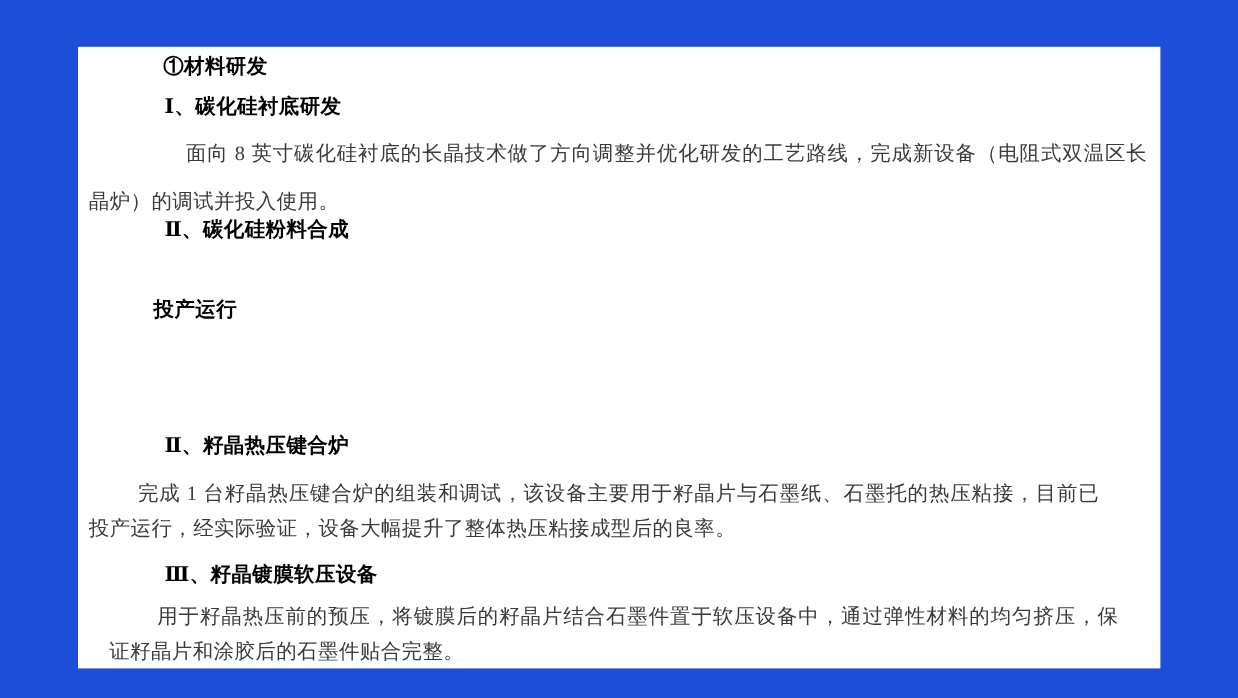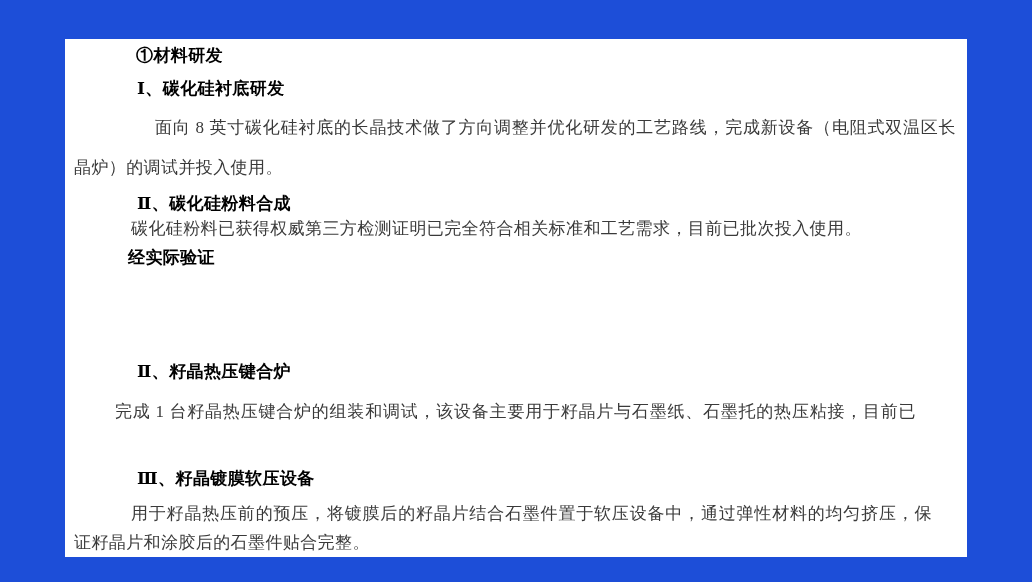--- a/index.html
+++ b/index.html
@@ -46,31 +46,31 @@
 <div class="frame">
   <div class="doc-page">
 
     <div class="line h" style="top:6px; left:71px;">①材料研发</div>
 
     <div class="line h" style="top:39px; left:72px;">Ⅰ、碳化硅衬底研发</div>
 
     <div class="line just" style="top:78px; left:66px; width:801px;margin-left:24px;">面向 8 英寸碳化硅衬底的长晶技术做了方向调整并优化研发的工艺路线，完成新设备（电阻式双温区长</div>
     <div class="line" style="top:118px; left:9px;">晶炉）的调试并投入使用。</div>
 
-    <div class="line h" style="top:142px; left:72px;margin-top:12px;">Ⅱ、碳化硅粉料合成</div>
+    <div class="line h" style="top:142px; left:72px;">Ⅱ、碳化硅粉料合成</div>
 
-    <div class="line" style="top:179px; left:66px;">碳化硅粉料已获得权威第三方检测证明已完全符合相关标准和工艺需求，目前已批次投入使用。</div>
 
-    <div class="line h" style="top:208px; left:63px;">经实际验证</div>
+    <div class="line h" style="top:208px; left:63px;">投产运行</div>
 
 
 
     <div class="line h" style="top:322px; left:72px;">Ⅱ、籽晶热压键合炉</div>
 
     <div class="line just" style="top:362px; left:50px; width:801px;">完成 1 台籽晶热压键合炉的组装和调试，该设备主要用于籽晶片与石墨纸、石墨托的热压粘接，目前已</div>
+    <div class="line" style="top:391px; left:9px;">投产运行，经实际验证，设备大幅提升了整体热压粘接成型后的良率。</div>
 
     <div class="line h" style="top:429px; left:72px;text-align:center;">Ⅲ、籽晶镀膜软压设备</div>
 
     <div class="line just" style="top:464px; left:66px; width:801px;">用于籽晶热压前的预压，将镀膜后的籽晶片结合石墨件置于软压设备中，通过弹性材料的均匀挤压，保</div>
-    <div class="line" style="top:493px; left:9px;">证籽晶片和涂胶后的石墨件贴合完整。</div>
+    <div class="line" style="top:493px; left:26px;">证籽晶片和涂胶后的石墨件贴合完整。</div>
 
   </div>
 </div>
 
 </body></html>

